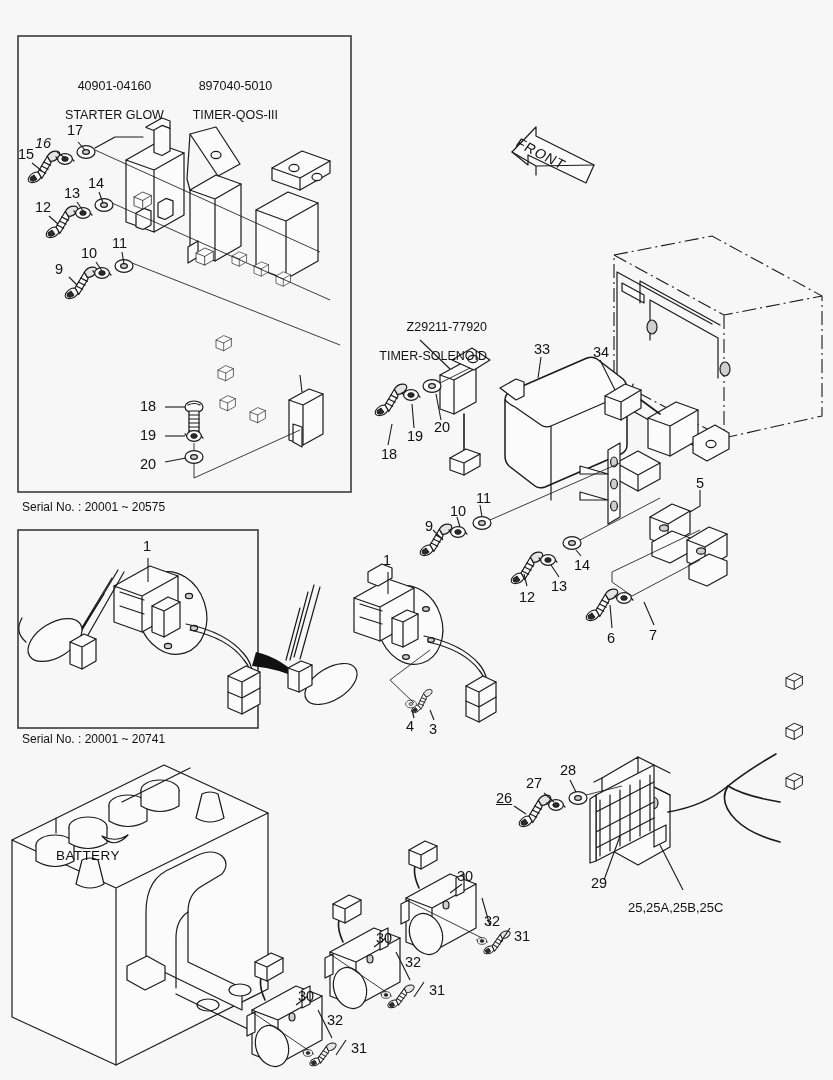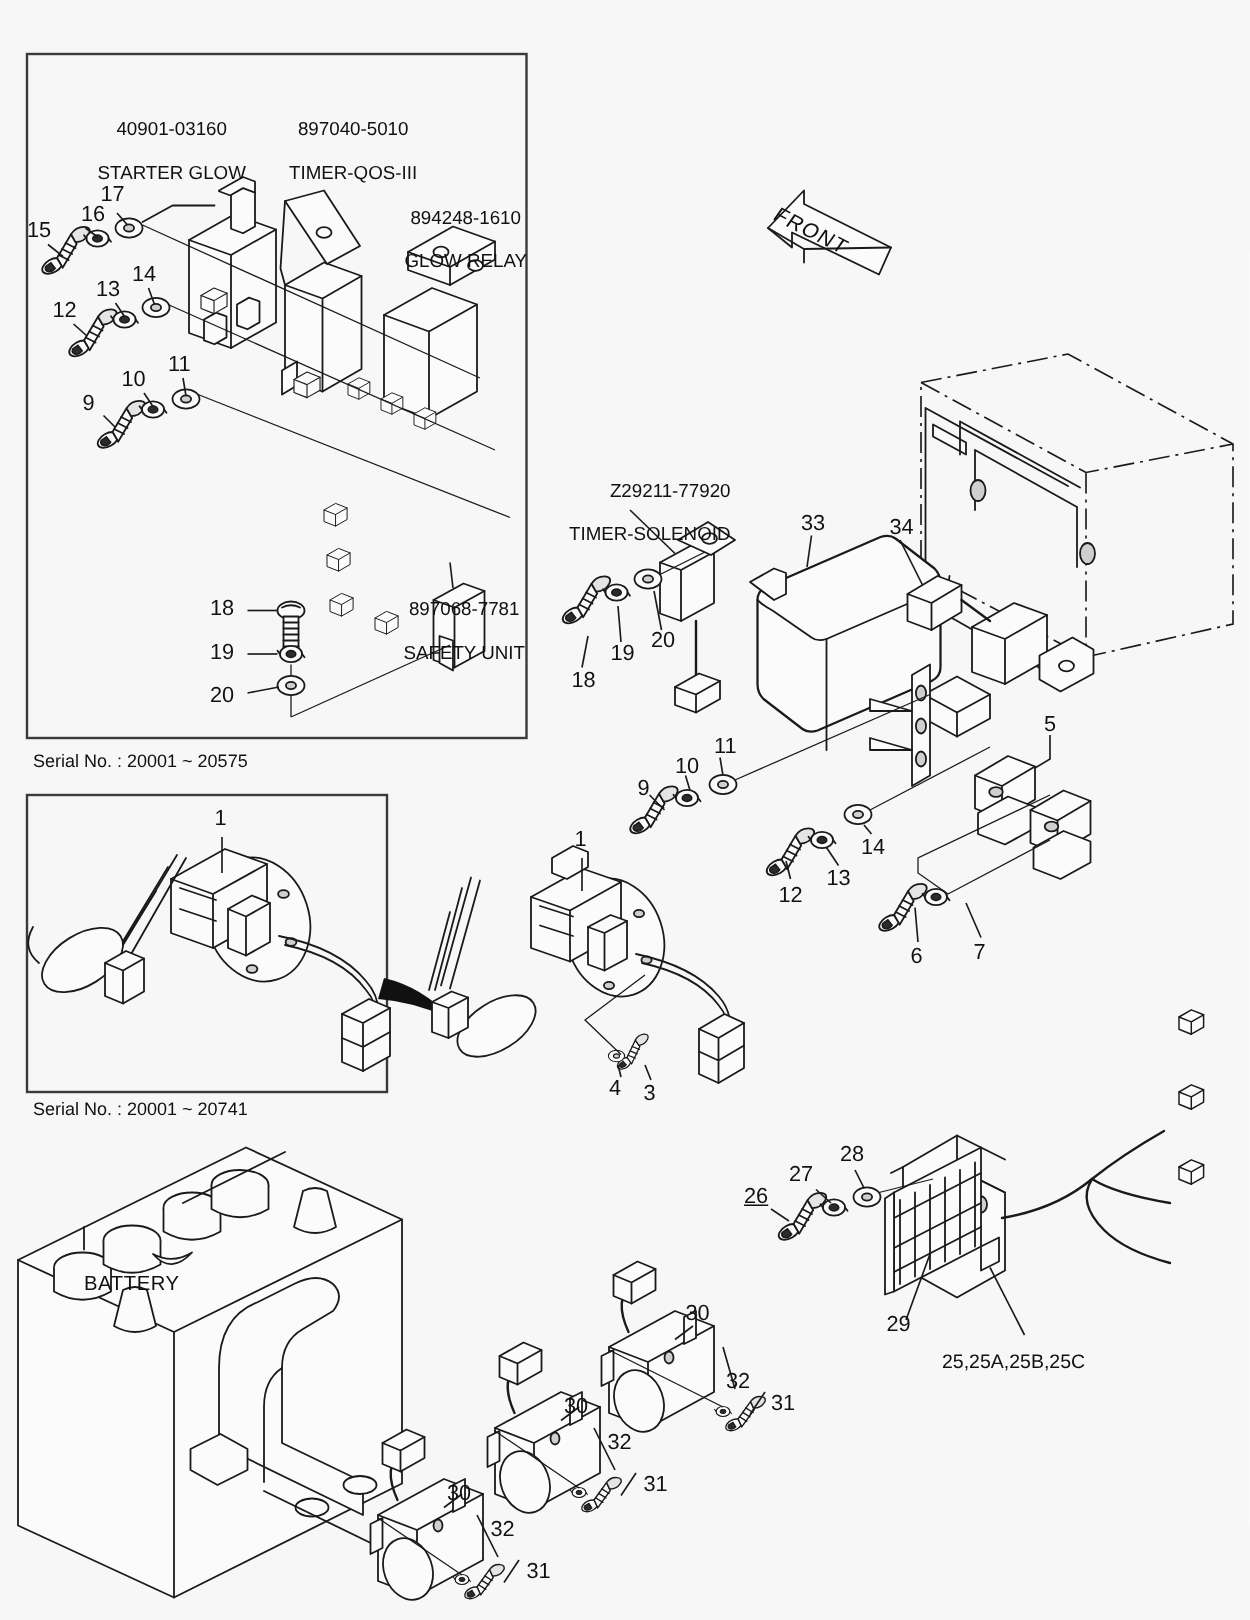--- a/index.html
+++ b/index.html
@@ -522,55 +522,47 @@
           <use href="#cubeSm"></use>
         </g>
     <g transform="translate(786,778) scale(.82)">
           <use href="#cubeSm"></use>
         </g>
   </g>
 
 </svg>
 
 <div class="lbl partno" style="left:48px;top:64px;width:126px;">
-  <span>40901-03160</span><br>
+  <span>40901-04160</span><br>
   <span>STARTER GLOW</span>
 </div>
 
 <div class="lbl partno" style="left:170px;top:64px;width:124px;">
   <span>897040-5010</span><br>
   <span>TIMER-QOS-III</span>
 </div>
 
-<div class="lbl partno" style="left:245px;top:123px;width:124px;">
-  <span>894248-1610</span><br>
-  <span>GLOW RELAY</span>
-</div>
-
-<div class="lbl partno" style="left:246px;top:384px;width:120px;">
-  <span>897068-7781</span><br>
-  <span>SAFETY UNIT</span>
-</div>
+
 
 <div class="lbl partno" style="left:359px;top:305px;width:128px;text-align:right;">
   <span>Z29211-77920</span><br>
   <span>TIMER-SOLENOID</span>
 </div>
 
 <div class="lbl serial" style="left:22px;top:500px;">Serial No. : 20001 ~ 20575</div>
 <div class="lbl serial" style="left:22px;top:732px;">Serial No. : 20001 ~ 20741</div>
 
 <div class="lbl battery-lbl" style="left:56px;top:800px;margin-top:48px;">BATTERY</div>
 
 <div class="lbl fusegrp" style="left:628px;top:900px;">25,25A,25B,25C</div>
 
 <div class="lbl frontword" style="left:522px;top:135px;transform:rotate(27deg) skewX(-8deg);transform-origin:left top;">FRONT</div>
 
 <div class="lbl callout" style="left:18px;top:146px;text-align:right;">15</div>
-<div class="lbl callout" style="left:54px;top:135px;">16</div>
+<div class="lbl callout" style="left:35px;top:135px;font-style:italic;">16</div>
 <div class="lbl callout" style="left:67px;top:122px;">17</div>
 <div class="lbl callout" style="left:35px;top:199px;">12</div>
 <div class="lbl callout" style="left:64px;top:185px;">13</div>
 <div class="lbl callout" style="left:88px;top:175px;">14</div>
 <div class="lbl callout" style="left:55px;top:261px;">9</div>
 <div class="lbl callout" style="left:81px;top:245px;">10</div>
 <div class="lbl callout" style="left:112px;top:235px;">11</div>
 <div class="lbl callout" style="left:140px;top:398px;">18</div>
 <div class="lbl callout" style="left:140px;top:427px;">19</div>
 <div class="lbl callout" style="left:140px;top:456px;">20</div>

